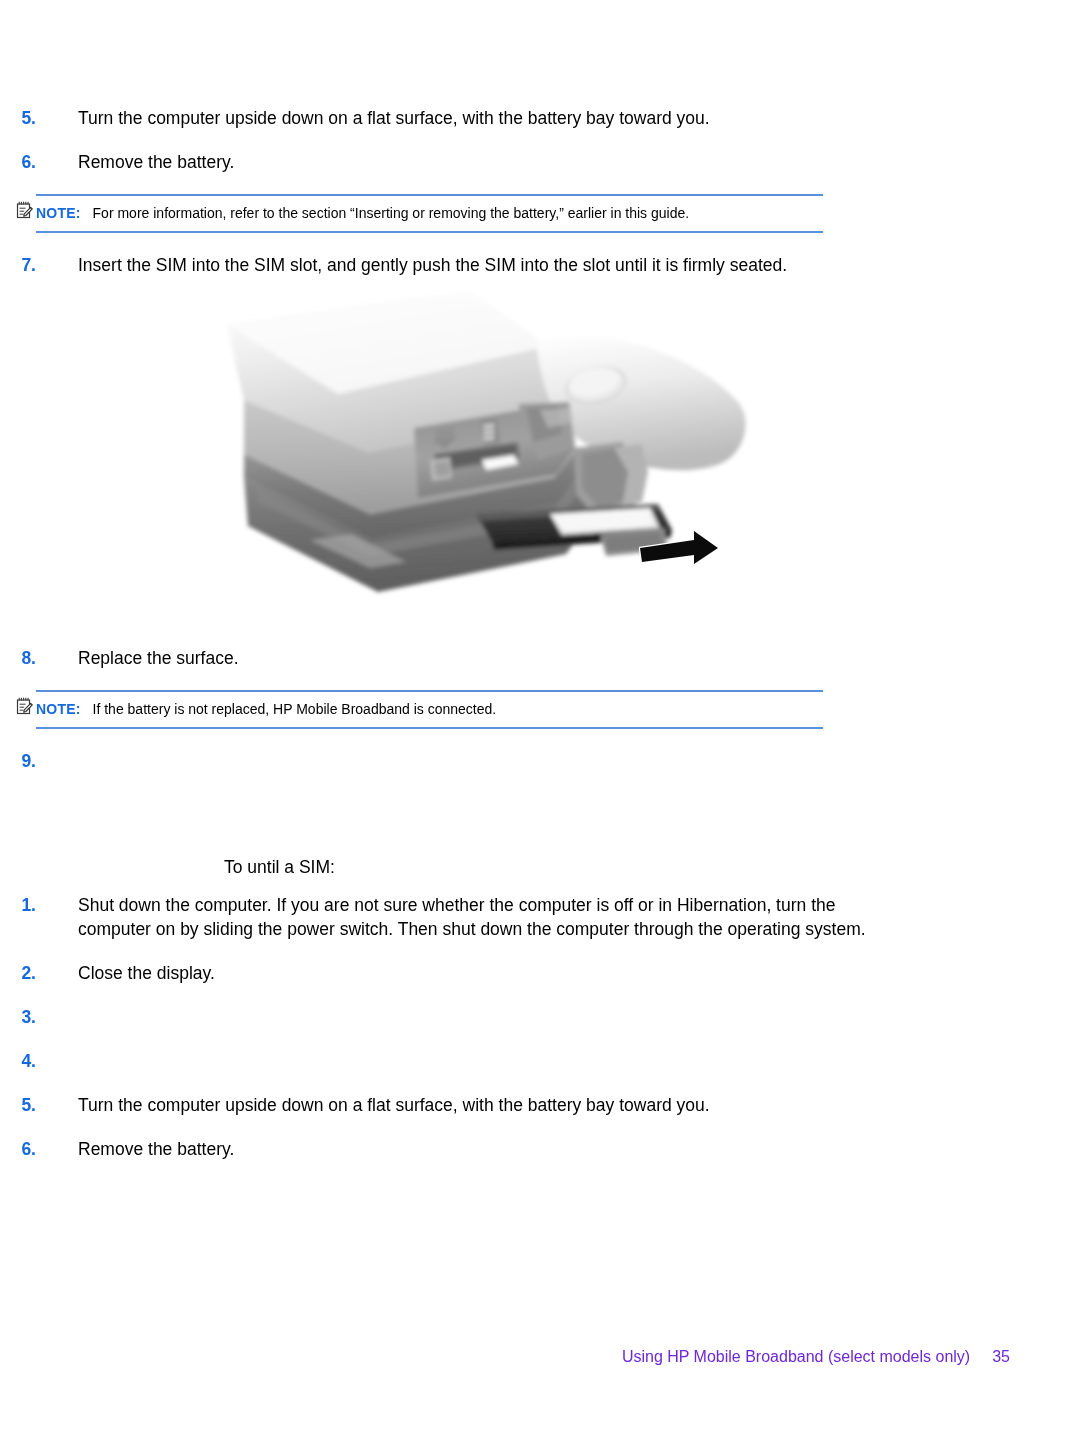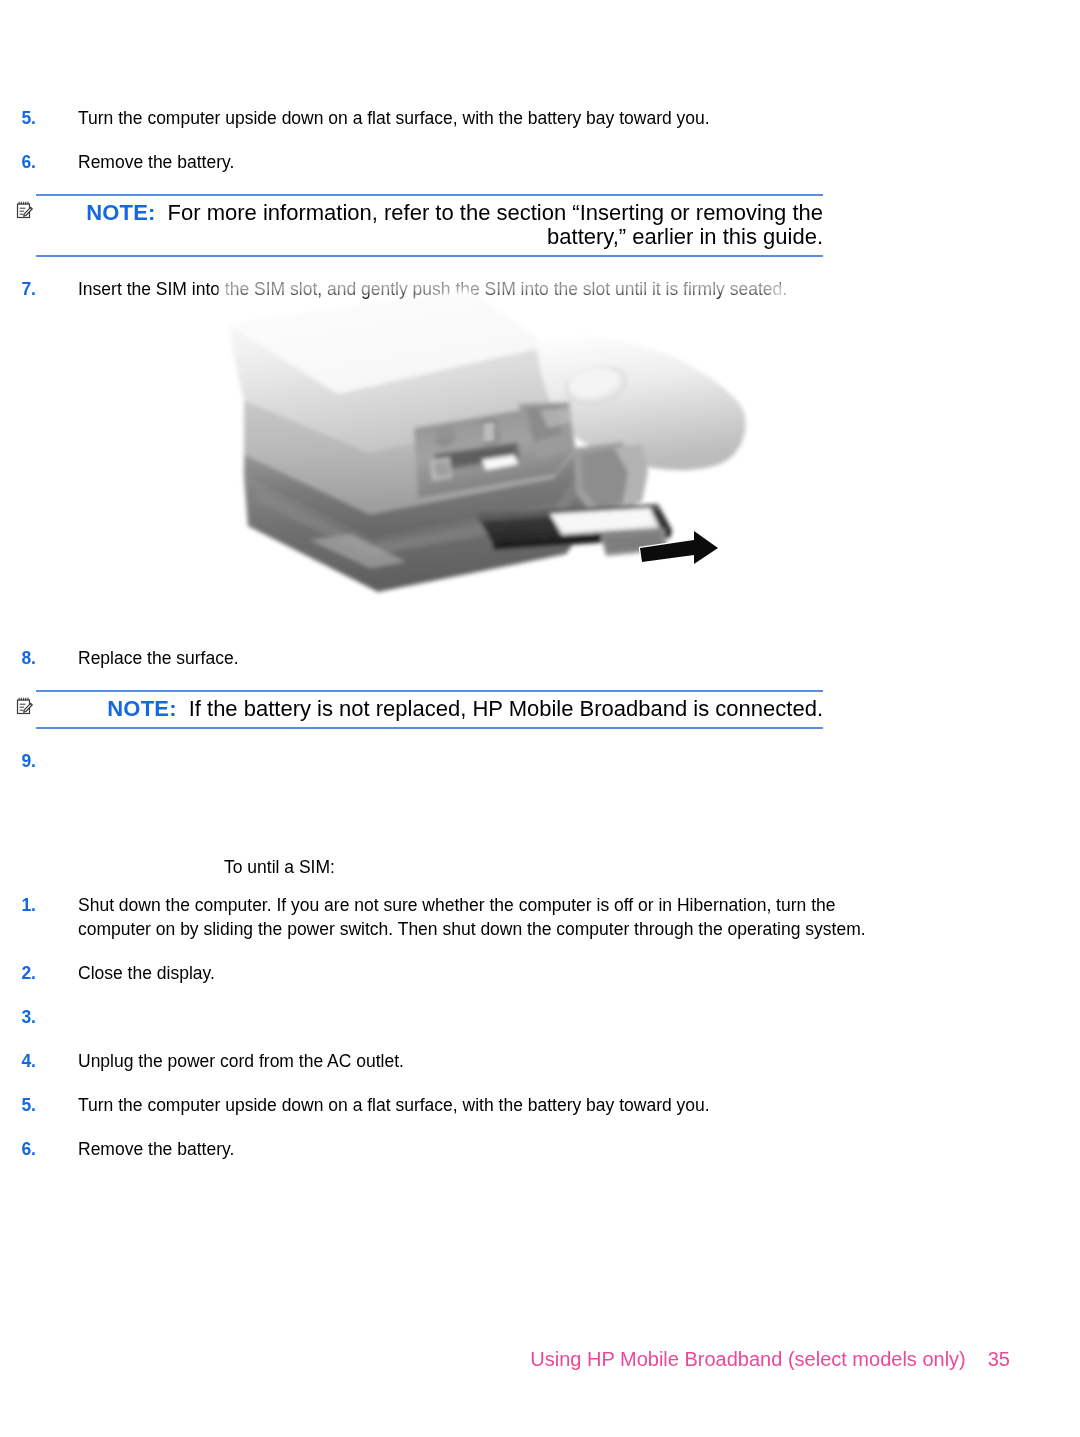--- a/index.html
+++ b/index.html
@@ -73,23 +73,22 @@
     height: 18px;
   }
   .note-box {
     border-top: 2px solid #5a8fe0;
     border-bottom: 2px solid #5a8fe0;
     flex: 1;
     max-width: 787px;
     padding: 5px 0 6px 0;
   }
   .note-inner {
-    font-size: 22px;
+    font-size: 14px;
     line-height: 24px;
-    text-align: right;
   }
   .note-label {
     color: #1569e0;
     font-weight: bold;
     letter-spacing: 0.2px;
   }
   .note-text {
     color: #000000;
   }
   .note-gap {
@@ -118,22 +117,22 @@
     color: #000000;
   }
 
   
   .footer {
     position: absolute;
     left: 0;
     top: 1348px;
     width: 1010px;
     text-align: right;
-    font-size: 20px;
-    color: #ec4899;
+    font-size: 16px;
+    color: #6d28d9;
   }
   .footer-page {
     display: inline-block;
     margin-left: 22px;
   }
 
   
   .figure {
     position: absolute;
     left: 218px;
@@ -362,21 +361,20 @@
       <div class="step-num">2.</div>
       <div class="step-body">Close the display.</div>
     </div>
 
     <div class="step">
       <div class="step-num">3.</div>
     </div>
 
     <div class="step">
       <div class="step-num">4.</div>
-      <div class="step-body">Unplug the power cord from the AC outlet.</div>
     </div>
 
     <div class="step">
       <div class="step-num">5.</div>
       <div class="step-body">Turn the computer upside down on a flat surface, with the battery bay toward you.</div>
     </div>
 
     <div class="step">
       <div class="step-num">6.</div>
       <div class="step-body">Remove the battery.</div>

